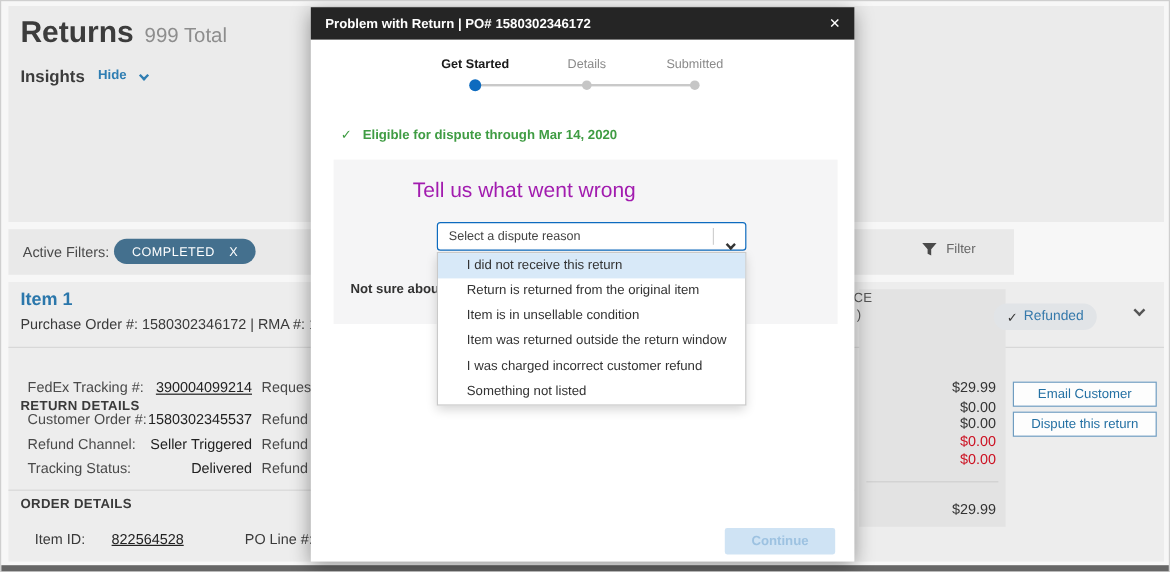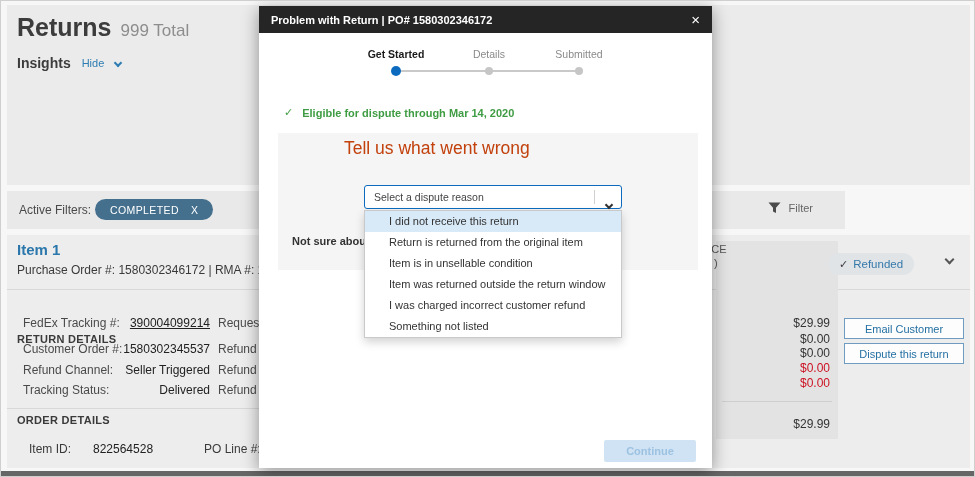--- a/index.html
+++ b/index.html
@@ -7,21 +7,21 @@
   #app { position:relative; width:975px; height:477px; background:#f7f7f7;
          border:1px solid #cfcfcf; overflow:hidden; }
 
   
   #top-panel { position:absolute; left:6px; top:4px; width:963px; height:180px; background:#ebebeb; }
   #title-row { position:absolute; left:10px; top:8px; display:flex; align-items:baseline; gap:9px; }
   #page-title { font-size:25px; font-weight:600; color:#3c3c3c; }
   #page-total { font-size:17px; color:#8d8d8d; }
   #insights-row { position:absolute; left:10px; top:50px; display:flex; align-items:center; gap:11px; }
   #insights-label { font-size:14px; font-weight:600; color:#3c3c3c; }
-  #insights-hide { font-size:11px; font-weight:400; color:#2e7db2; cursor:pointer; }
+  #insights-hide { font-size:11px; font-weight:700; color:#2e7db2; cursor:pointer; }
 
   .chev { display:inline-block; width:6px; height:6px; border-right:2px solid currentColor;
           border-bottom:2px solid currentColor; transform:rotate(45deg); }
   .chev-gray { color:#555; }
   .chev-blue { color:#2e7db2; }
 
   
   #filter-bar { position:absolute; left:6px; top:190px; width:838px; height:38px; background:#e9e9e9; }
   #active-filters-label { position:absolute; left:12px; top:12px; font-size:12px; color:#4a4a4a; }
   #completed-pill { position:absolute; left:88px; top:8px; height:21px; border-radius:11px;
@@ -68,21 +68,21 @@
   .action-btn { position:absolute; left:837px; width:120px; height:21px; background:#fdfdfd;
                 border:1px solid #6f9cc0; color:#2470a3; font-size:11px; display:flex;
                 align-items:center; justify-content:center; cursor:pointer; }
   #email-btn { top:83px; } #dispute-btn { top:108px; }
 
   #lower-divider { position:absolute; left:0; top:173px; width:705px; height:1px; background:#d8d8d8; }
   #order-details-heading { position:absolute; left:10px; top:179px; font-size:11px; font-weight:700;
                            color:#3a3a3a; letter-spacing:.3px; }
   #order-row { position:absolute; left:0; top:207px; width:705px; font-size:12px; color:#3a3a3a; }
   #order-item-id-label { position:absolute; left:22px; }
-  #order-item-id-value { position:absolute; left:86px; color:#222; }
+  #order-item-id-value { position:absolute; left:86px; color:#222;text-decoration:underline; }
   #order-po-line-label { position:absolute; left:197px; }
 
   #bottom-bar { position:absolute; left:0; top:470px; width:975px; height:7px; background:#666; }
 
   
   #modal { position:absolute; left:258px; top:5px; width:453px; height:462px; background:#fff;
            box-shadow:0 4px 16px rgba(0,0,0,.4); z-index:10; }
   #modal-header { height:27px; background:#252525; color:#fff; display:flex; align-items:center;
                   padding:0 12px; }
   #modal-title { font-size:11px; font-weight:700; }
@@ -95,21 +95,21 @@
   #stepper-line { position:absolute; left:137px; top:22px; width:183px; height:2px; background:#c9c9c9; }
   .dot { position:absolute; border-radius:50%; }
   .dot-active { left:132px; top:18px; width:10px; height:10px; background:#0d6bbf; }
   .dot-1 { left:226px; top:19px; width:8px; height:8px; background:#c6c6c6; }
   .dot-2 { left:316px; top:19px; width:8px; height:8px; background:#c6c6c6; }
 
   #eligibility-row { position:absolute; left:25px; top:100px; display:flex; align-items:center; gap:9px; }
   #eligibility-text { font-size:11px; font-weight:600; color:#3f9c43; }
 
   #dispute-box { position:absolute; left:19px; top:127px; width:420px; height:137px; background:#f5f5f6; }
-  #question { position:absolute; left:85px; top:132px; font-size:17.5px; color:#c2410c;text-align:right; }
+  #question { position:absolute; left:85px; top:142px; font-size:17.5px; color:#a21caf;text-align:right; }
 
   #reason-select { position:absolute; left:105px; top:179px; width:258px; height:24px; background:#fff;
                    border:1px solid #0d6bbf; border-radius:3px; display:flex; align-items:center;
                    cursor:pointer; }
   #select-placeholder { font-size:10.5px; color:#444; padding-left:9px; }
   #select-divider { position:absolute; right:26px; top:4px; bottom:4px; width:1px; background:#d0d0d0; }
   #select-chevron { position:absolute; right:9px; top:8px; color:#333; }
 
   #not-sure { position:absolute; left:33px; top:229px; font-size:11px; font-weight:600; color:#333;
               z-index:1; }

